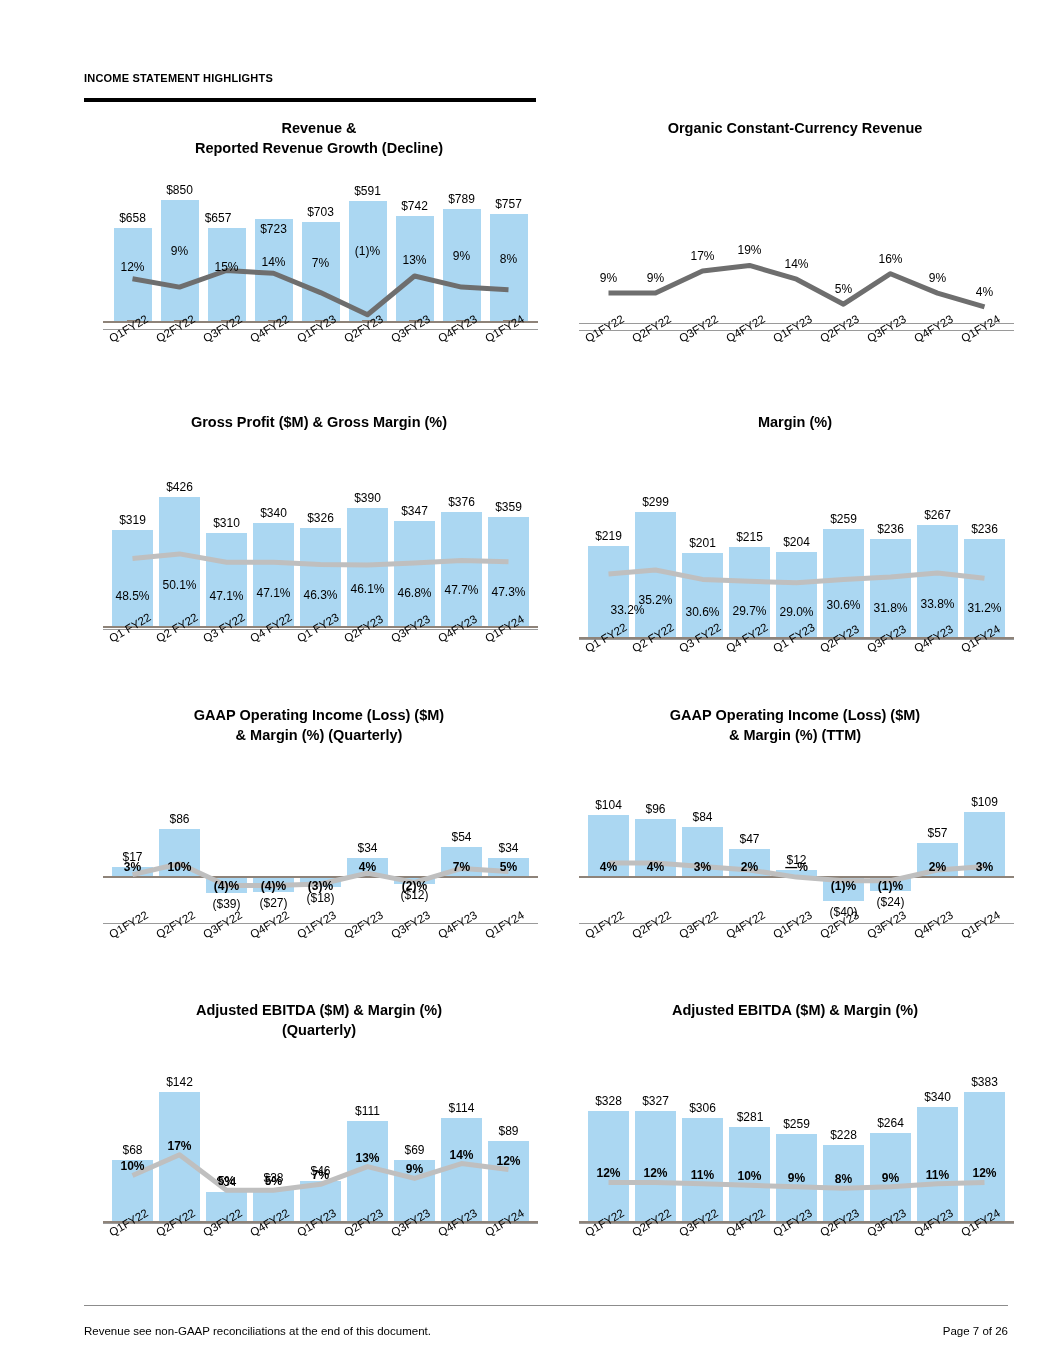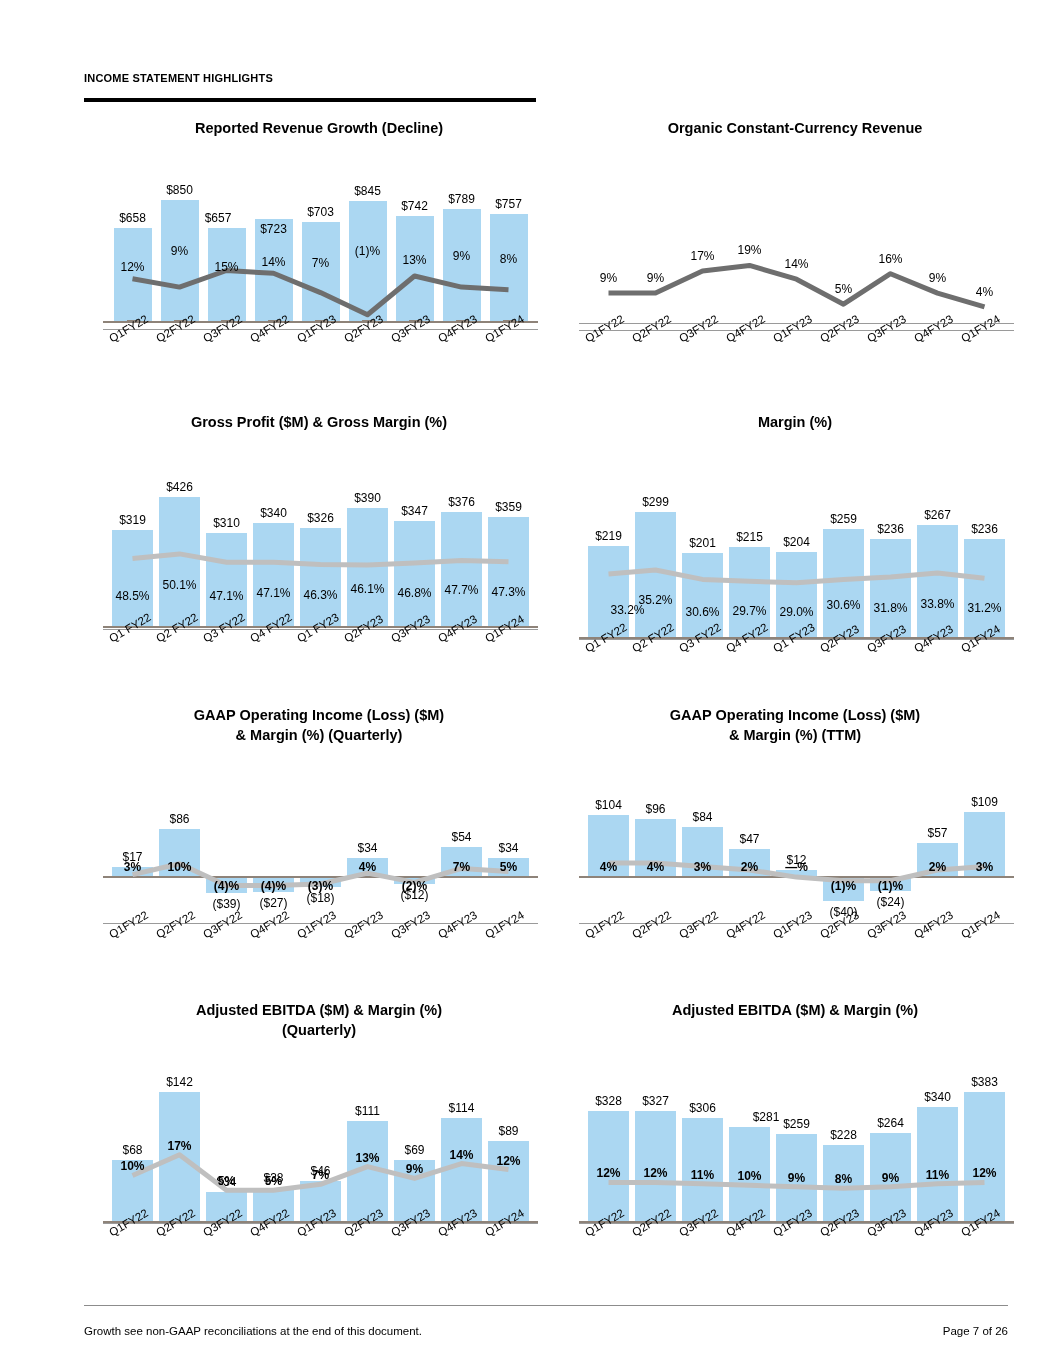--- a/index.html
+++ b/index.html
@@ -58,34 +58,35 @@
 <body>
 
 <div class="page">
 
   <div class="sec-title">INCOME STATEMENT HIGHLIGHTS</div>
   <div class="sec-rule"></div>
 
   <div id="charts">
       <div class="chart" style="left: 84px; top: 118px; width: 470px; height: 260px;">
         <div class="chart-title">
+          <div>Revenue &amp;</div>
           <div>Reported Revenue Growth (Decline)</div>
         </div>
         <div class="bar" style="left: 29.5px; top: 110.109px; width: 38px; height: 94.8905px;"></div>
         <div class="val-lbl" style="left: 12.5px; width: 72px; top: 93.1095px;">$658</div>
         <div class="bar" style="left: 76.5px; top: 82.4211px; width: 38px; height: 122.579px;"></div>
         <div class="val-lbl" style="left: 59.5px; width: 72px; top: 65.4211px;">$850</div>
         <div class="bar" style="left: 123.5px; top: 110.254px; width: 38px; height: 94.7463px;"></div>
         <div class="val-lbl" style="left: 98px; width: 72px; top: 93.2537px;">$657</div>
         <div class="bar" style="left: 170.5px; top: 100.736px; width: 38px; height: 104.264px;"></div>
         <div class="val-lbl" style="left: 153.5px; width: 72px; top: 83.7358px; margin-top: 20px;">$723</div>
         <div class="bar" style="left: 217.5px; top: 103.62px; width: 38px; height: 101.38px;"></div>
         <div class="val-lbl" style="left: 200.5px; width: 72px; top: 86.62px;">$703</div>
         <div class="bar" style="left: 264.5px; top: 83.1421px; width: 38px; height: 121.858px;"></div>
-        <div class="val-lbl" style="left: 247.5px; width: 72px; top: 66.1421px;">$845</div>
+        <div class="val-lbl" style="left: 247.5px; width: 72px; top: 66.1421px;">$591</div>
         <div class="bar" style="left: 311.5px; top: 97.9958px; width: 38px; height: 107.004px;"></div>
         <div class="val-lbl" style="left: 294.5px; width: 72px; top: 80.9958px;">$742</div>
         <div class="bar" style="left: 358.5px; top: 91.2179px; width: 38px; height: 113.782px;"></div>
         <div class="val-lbl" style="left: 341.5px; width: 72px; top: 74.2179px;">$789</div>
         <div class="bar" style="left: 405.5px; top: 95.8326px; width: 38px; height: 109.167px;"></div>
         <div class="val-lbl" style="left: 388.5px; width: 72px; top: 78.8326px;">$757</div>
         <svg class="line-layer" width="470" height="260">
           <path d="M 48.5 160.8 L 95.5 169.1 L 142.5 152.5 L 189.5 155.3 L 236.5 174.6 L 283.5 196.7 L 330.5 158.0 L 377.5 169.1 L 424.5 171.8" fill="none" stroke="#6E6E6E" stroke-width="5" stroke-linejoin="round" stroke-linecap="butt"></path>
         </svg>
         <div class="pct-lbl" style="left: 12.5px; width: 72px; top: 141.963px;">12%</div>
@@ -397,21 +398,21 @@
         <div class="chart-title">
           <div>Adjusted EBITDA ($M) &amp; Margin (%)</div>
         </div>
         <div class="bar" style="left: 28px; top: 110.643px; width: 41px; height: 112.357px;"></div>
         <div class="val-lbl" style="left: 12.5px; width: 72px; top: 93.6426px;">$328</div>
         <div class="bar" style="left: 75px; top: 110.985px; width: 41px; height: 112.015px;"></div>
         <div class="val-lbl" style="left: 59.5px; width: 72px; top: 93.9851px;">$327</div>
         <div class="bar" style="left: 122px; top: 118.179px; width: 41px; height: 104.821px;"></div>
         <div class="val-lbl" style="left: 106.5px; width: 72px; top: 101.179px;">$306</div>
         <div class="bar" style="left: 169px; top: 126.743px; width: 41px; height: 96.2574px;"></div>
-        <div class="val-lbl" style="left: 170px; width: 72px; top: 109.743px;">$281</div>
+        <div class="val-lbl" style="left: 154px; width: 72px; top: 109.743px;">$281</div>
         <div class="bar" style="left: 216px; top: 134.279px; width: 41px; height: 88.7213px;"></div>
         <div class="val-lbl" style="left: 200.5px; width: 72px; top: 117.279px;">$259</div>
         <div class="bar" style="left: 263px; top: 144.898px; width: 41px; height: 78.1021px;"></div>
         <div class="val-lbl" style="left: 247.5px; width: 72px; top: 127.898px;">$228</div>
         <div class="bar" style="left: 310px; top: 132.566px; width: 41px; height: 90.434px;"></div>
         <div class="val-lbl" style="left: 294.5px; width: 72px; top: 115.566px;">$264</div>
         <div class="bar" style="left: 357px; top: 106.532px; width: 41px; height: 116.468px;"></div>
         <div class="val-lbl" style="left: 341.5px; width: 72px; top: 89.5319px;">$340</div>
         <div class="bar" style="left: 404px; top: 91.8021px; width: 41px; height: 131.198px;"></div>
         <div class="val-lbl" style="left: 388.5px; width: 72px; top: 74.8021px;">$383</div>
@@ -437,16 +438,16 @@
           <div class="xlabel" style="left: 210.5px; top: 228px;">Q1FY23</div>
           <div class="xlabel" style="left: 257.5px; top: 228px;">Q2FY23</div>
           <div class="xlabel" style="left: 304.5px; top: 228px;">Q3FY23</div>
           <div class="xlabel" style="left: 351.5px; top: 228px;">Q4FY23</div>
           <div class="xlabel" style="left: 398.5px; top: 228px;">Q1FY24</div>
         </div>
       </div>
     </div>
 
   <div class="foot-rule"></div>
-  <div class="foot-left">Growth see non-GAAP reconciliations at the end of this document.</div>
+  <div class="foot-left">Revenue see non-GAAP reconciliations at the end of this document.</div>
   <div class="foot-right">Page 7 of 26</div>
 
 </div>
 
 </body></html>

